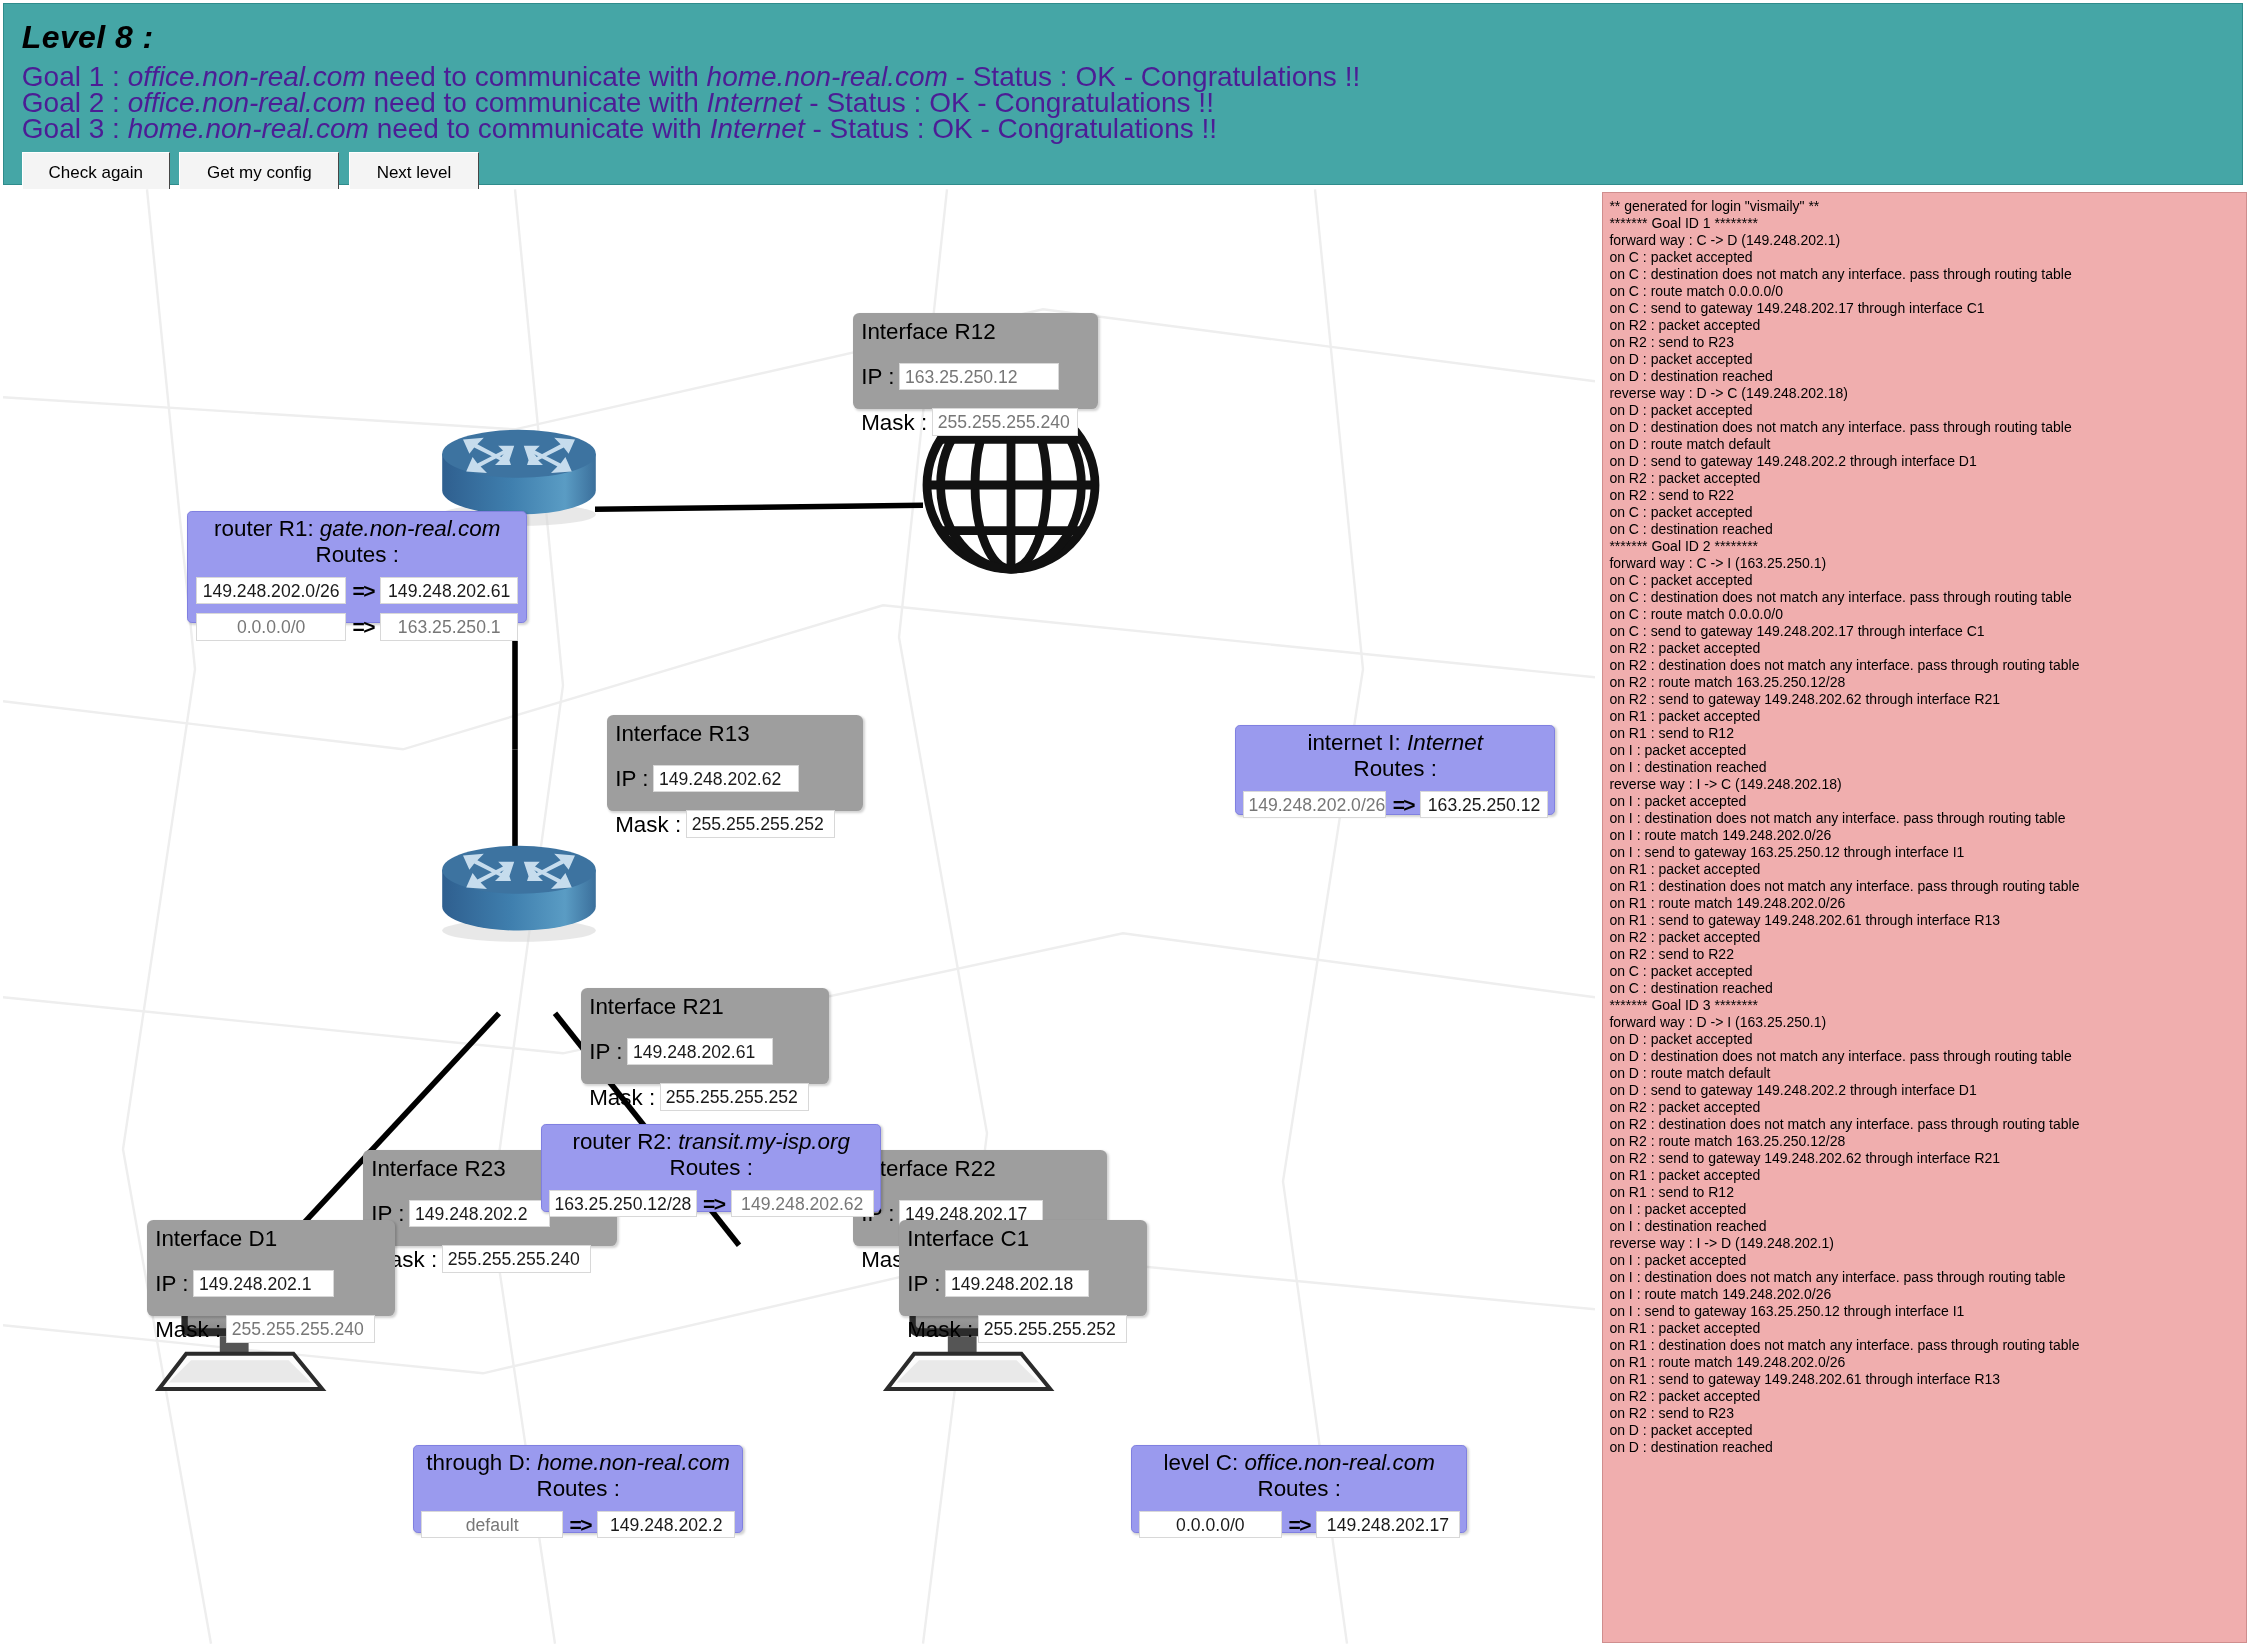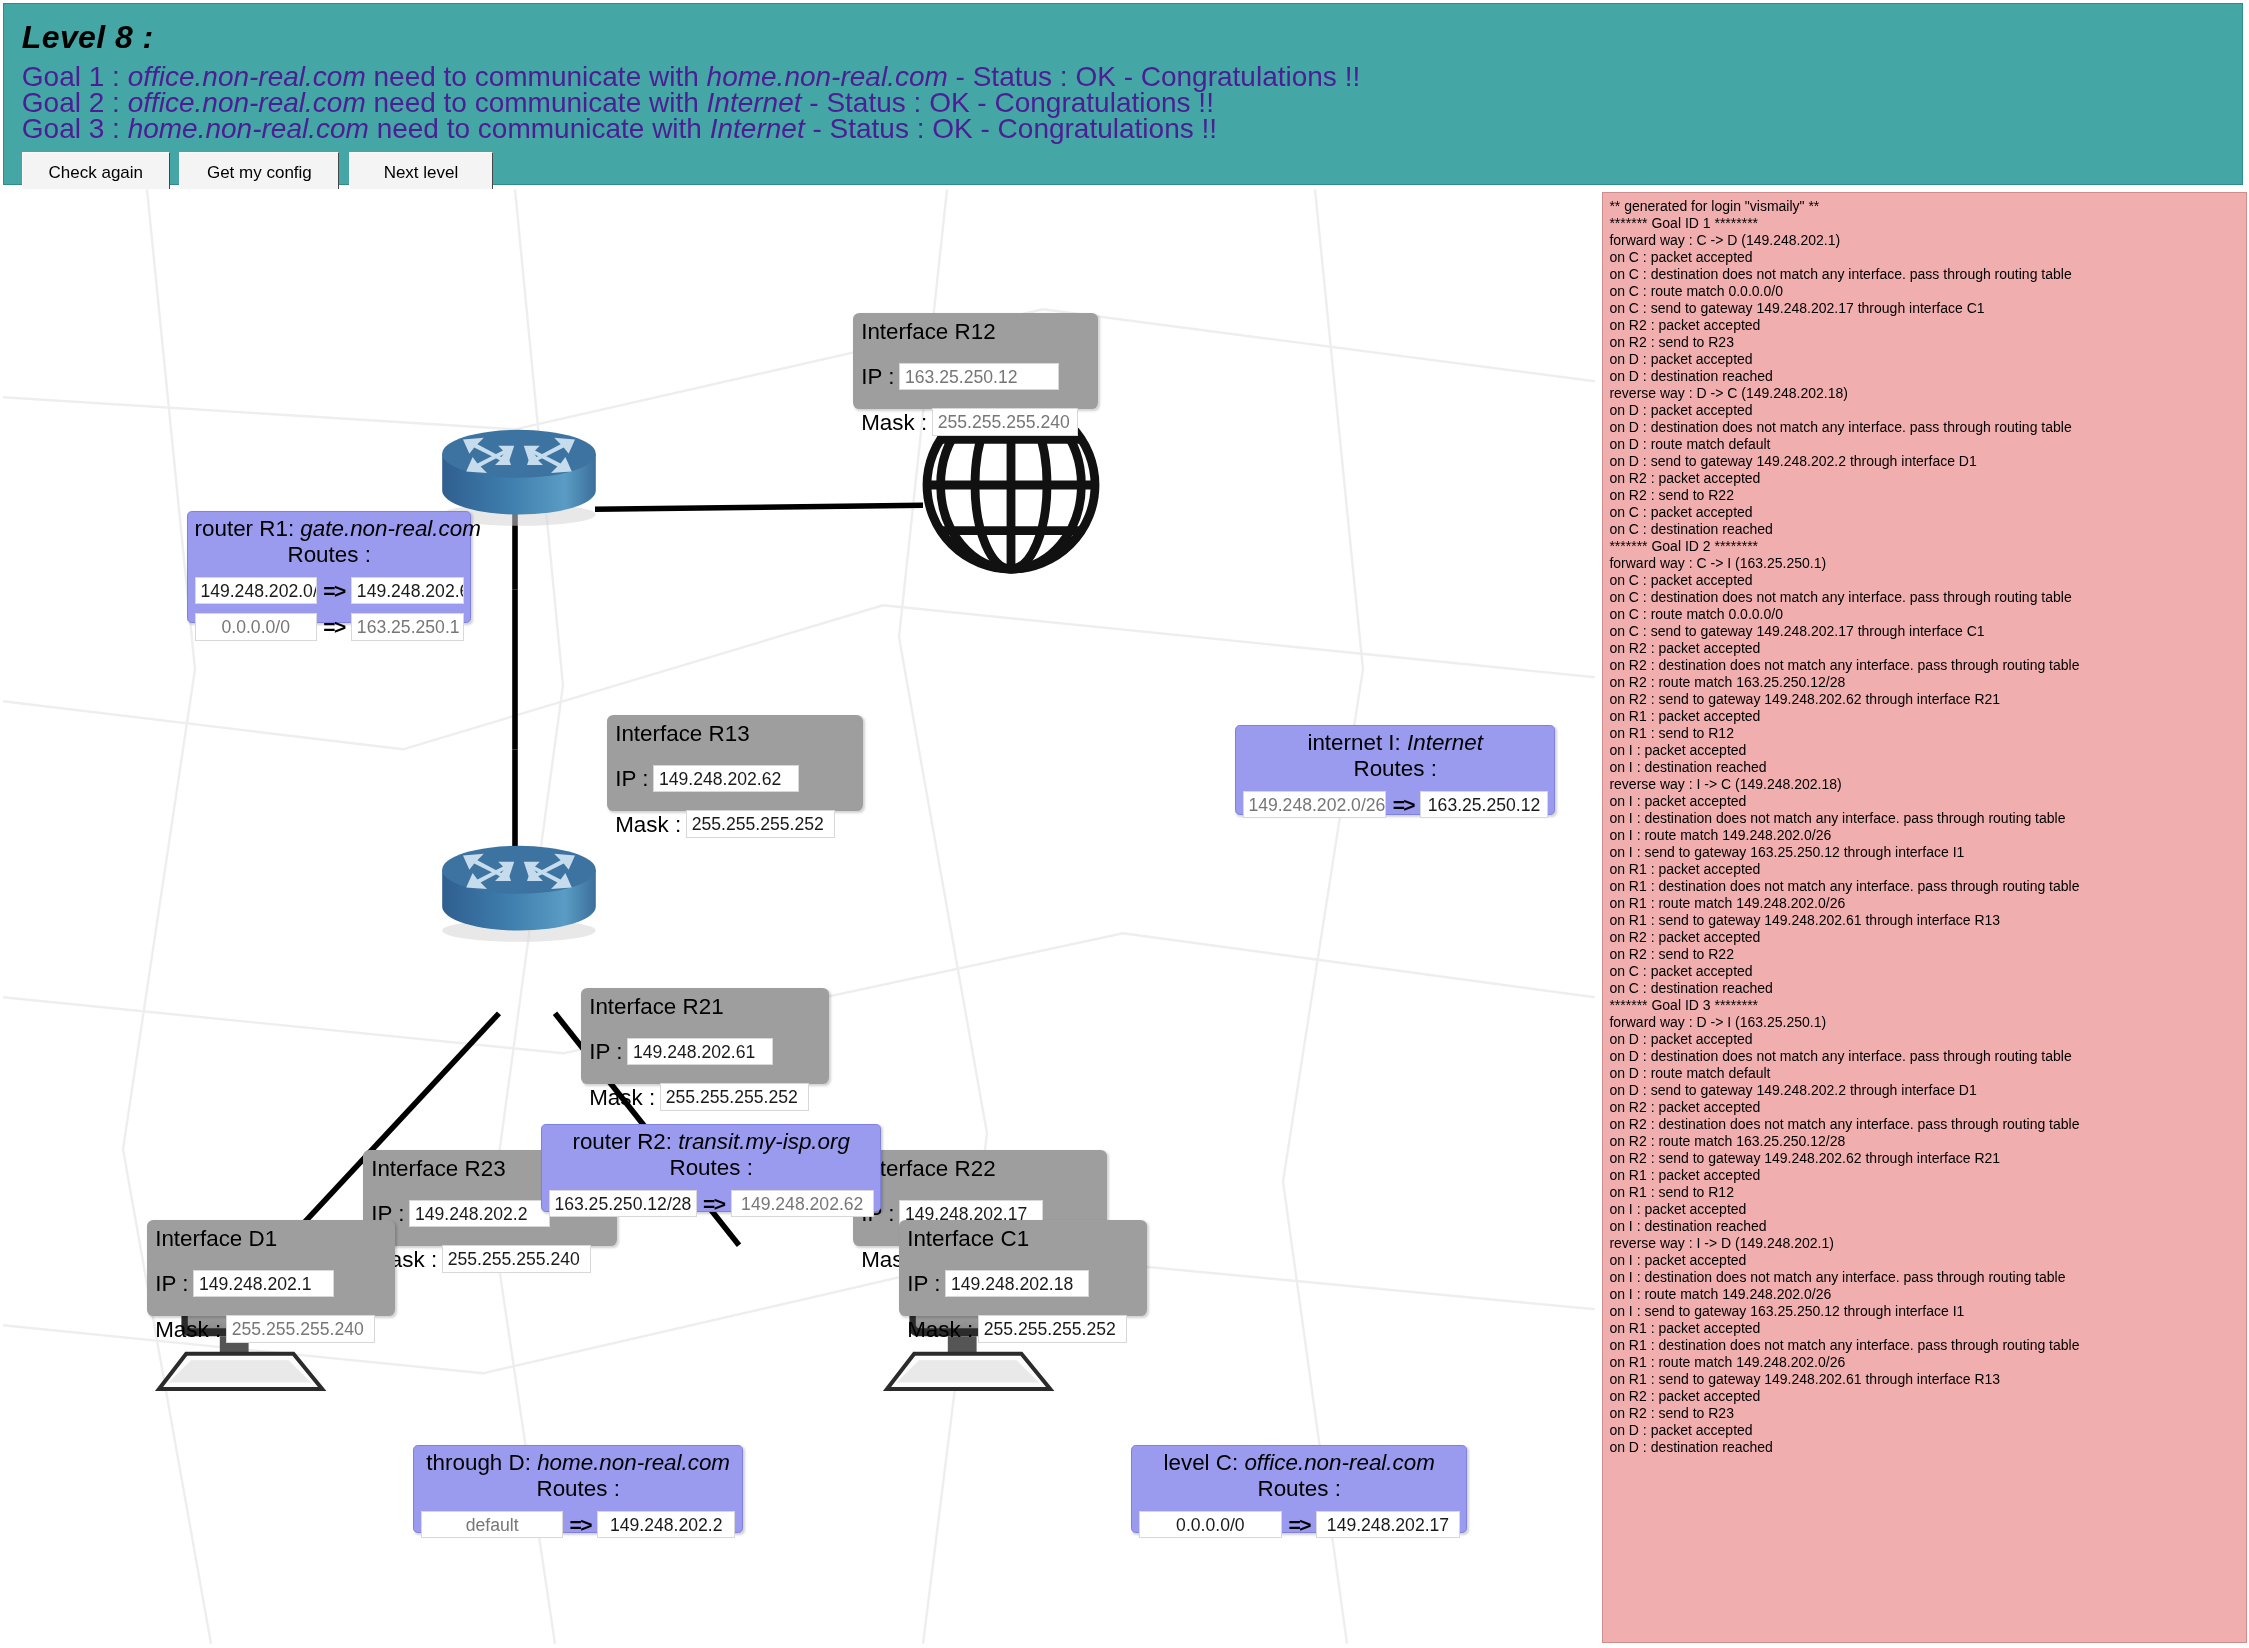--- a/index.html
+++ b/index.html
@@ -56,21 +56,21 @@
     border-left-color: #fff;
     border-right-color: #9a9a9a;
     border-bottom-color: #9a9a9a;
     padding: 10px 0;
     color: #000;
     cursor: pointer;
     text-align: center;
   }
   #btn-check { width: 148px; }
   #btn-config { width: 160px; }
-  #btn-next { width: 144px; }
+  #btn-next { width: 130px; }
 
   
   #canvas {
     position: absolute;
     left: 3.2px;
     top: 189px;
     width: 1592px;
     height: 1455px;
     background: #ffffff;
     overflow: hidden;
@@ -315,21 +315,21 @@
           <stop offset="1" stop-color="#8d8d8d"></stop>
       </linearGradient>
     </defs>
     <rect x="38" y="6" width="132" height="118" rx="9" fill="#2b2b2b"></rect>
     <rect x="46" y="14" width="116" height="100" rx="5" fill="url(#scr2)"></rect>
     <rect x="86" y="124" width="36" height="20" fill="#555555"></rect>
     <path d="M 10 190 L 44 146 L 178 146 L 214 190 Z" fill="#fcfcfc" stroke="#2b2b2b" stroke-width="5"></path>
     <path d="M 22 182 L 50 154 L 172 154 L 200 182 Z" fill="#e9e9e9"></path>
   </svg>
 
-  <div class="route-box" style="left:184px; top:322px; width:284px; height:112px;">
+  <div class="route-box" style="left:184px; top:322px; width:340px; height:112px;">
     <div class="route-name">
       <span>router R1: </span><i>gate.non-real.com</i>
     </div>
     <div class="routes-label">Routes :</div>
     <div class="route-row">
       <div class="field" style="width:150px;">149.248.202.0/26</div>
       <div class="route-arrow">=&gt;</div>
       <div class="field" style="width:138px;">149.248.202.61</div>
     </div>
     <div class="route-row">

